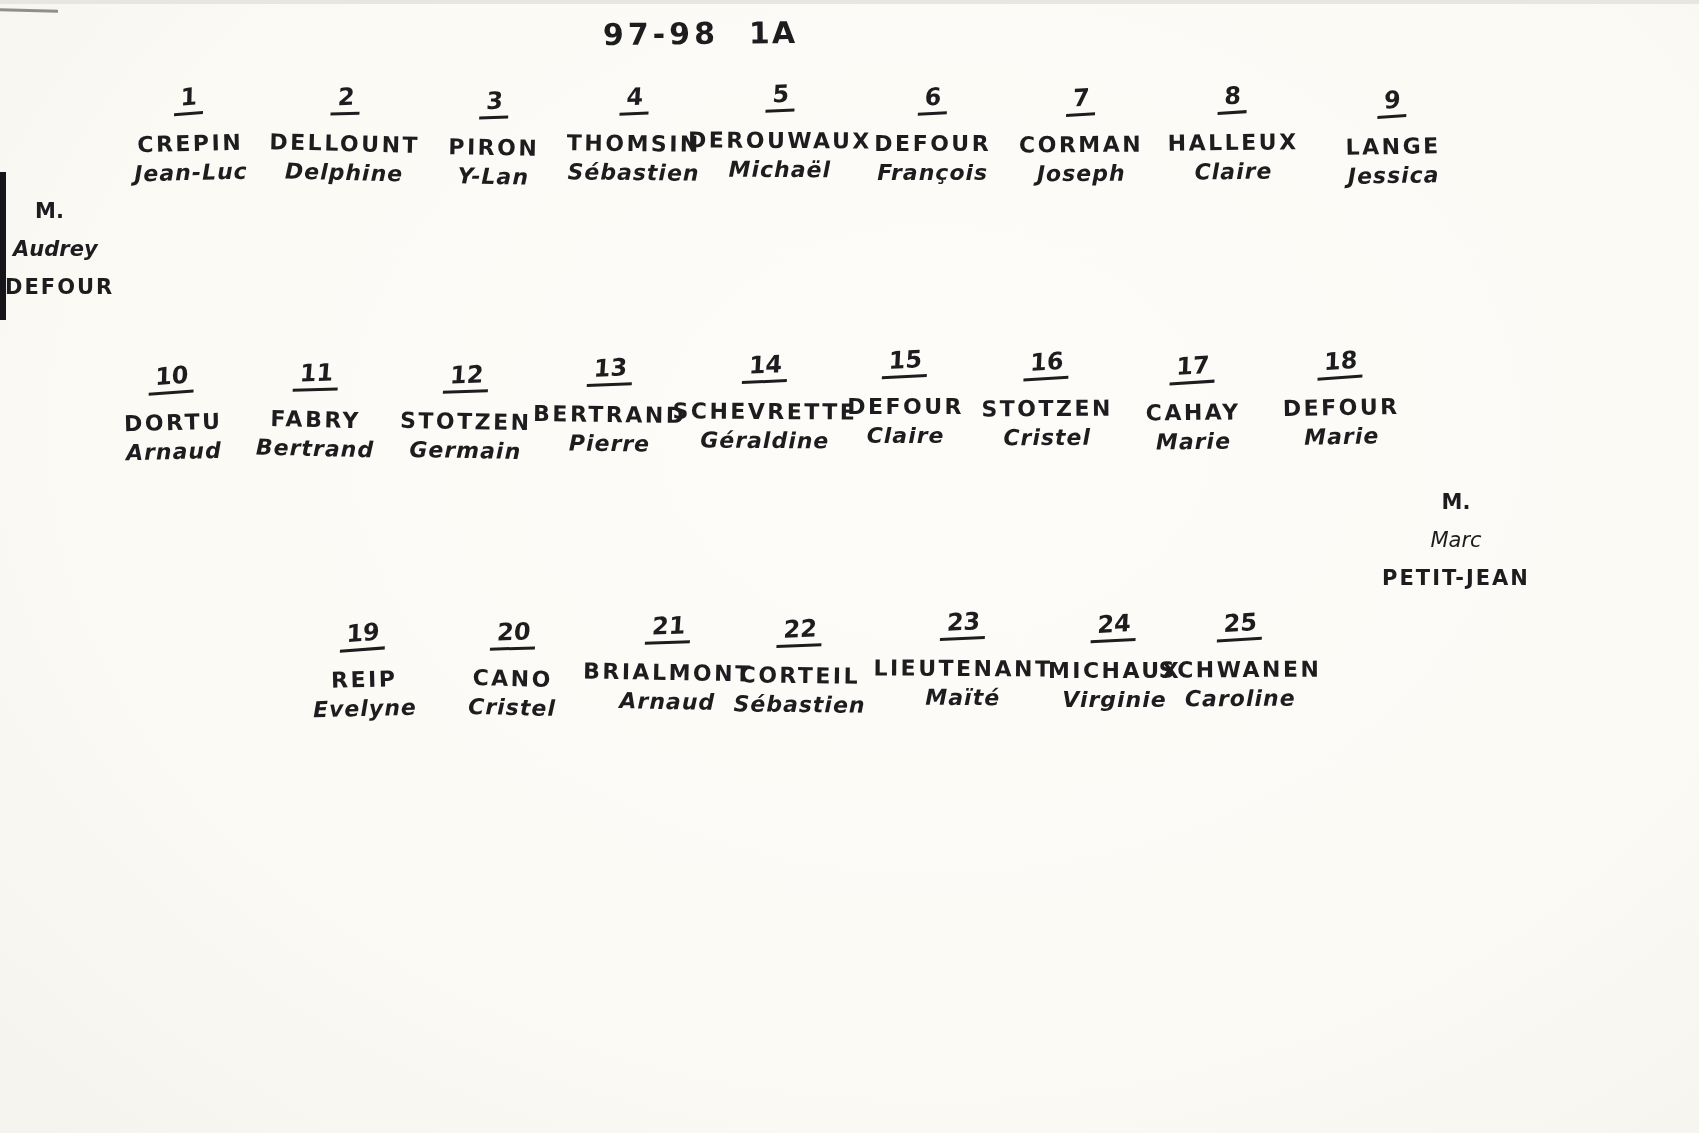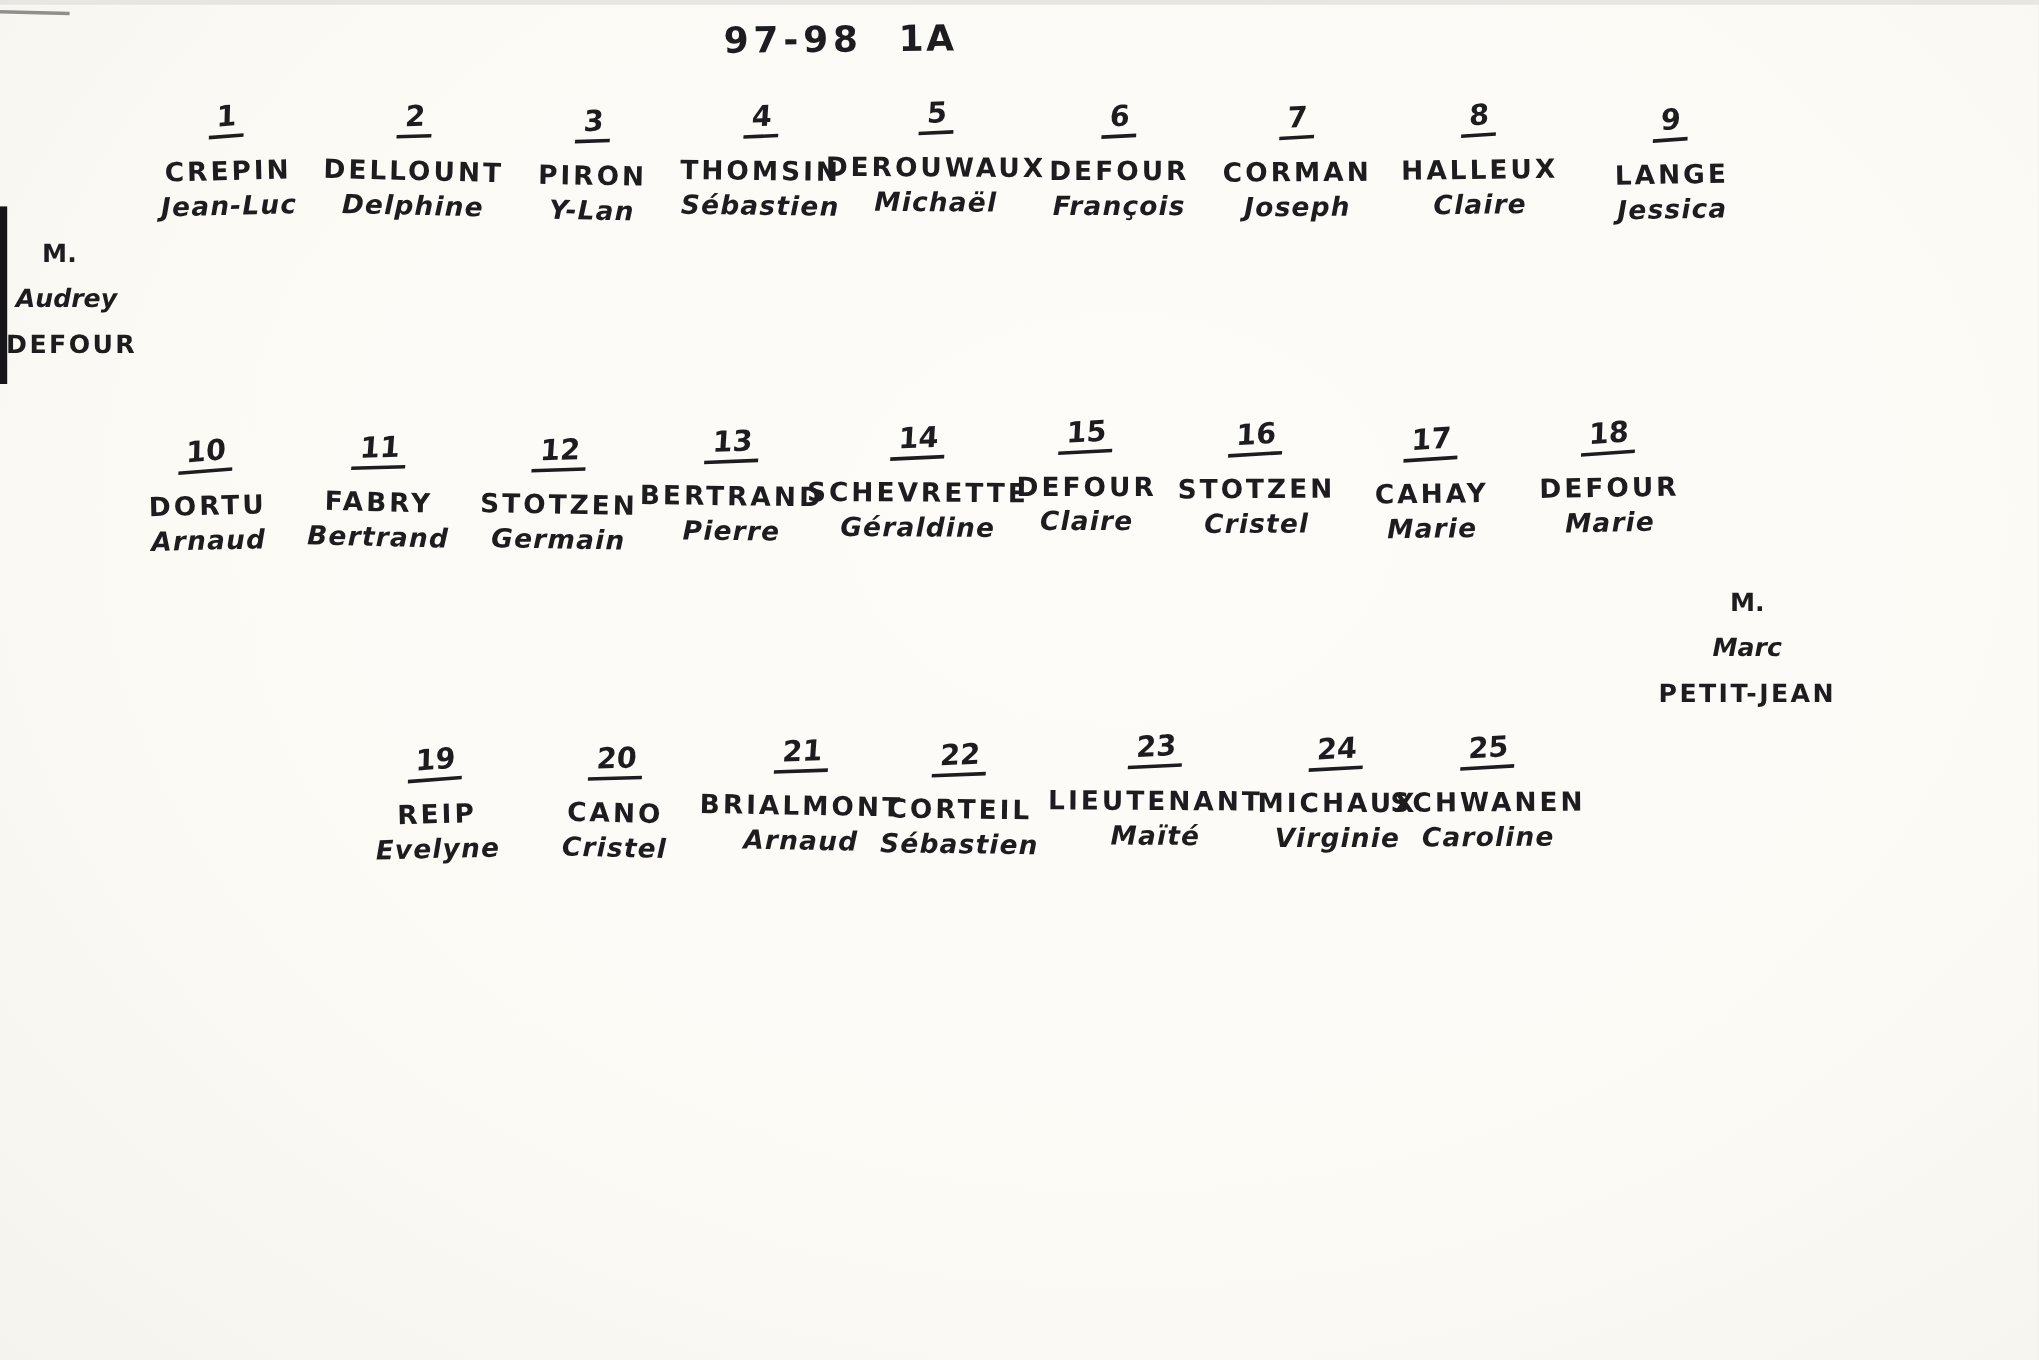--- a/index.html
+++ b/index.html
@@ -57,21 +57,21 @@
     position: absolute;
     font-size: 21px;
     font-weight: 700;
     line-height: 38px;
     white-space: nowrap;
   }
   .teacher.align-left { text-align: left; }
   .teacher.align-left .t-line-0 { padding-left: 30px; }
   .teacher.align-left .t-line-1 { padding-left: 8px; font-style: italic; font-weight: 600; }
   .teacher.align-center { text-align: center; transform: translateX(-50%); }
-  .teacher.align-center .t-line-1 { font-style: italic; font-weight: 700; }
+  .teacher.align-center .t-line-1 { font-style: italic; font-weight: 400; }
   .teacher .t-line-2 { letter-spacing: 2px; }
   .edge-bar {
     position: absolute;
     left: 0; top: 168px;
     width: 6px; height: 148px;
     background: #15151a;
   }
   .corner-mark {
     position: absolute;
     left: 0; top: 5px;

